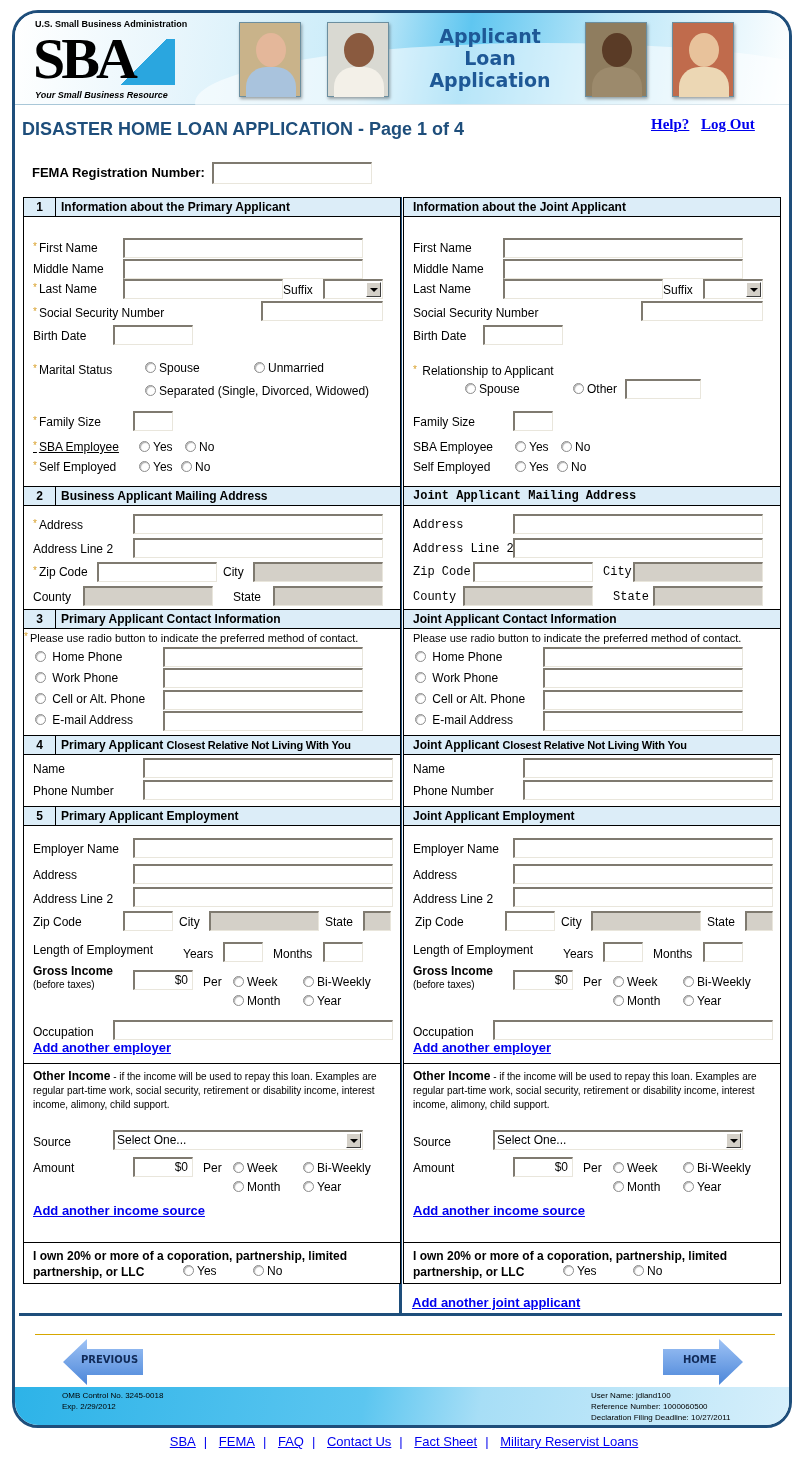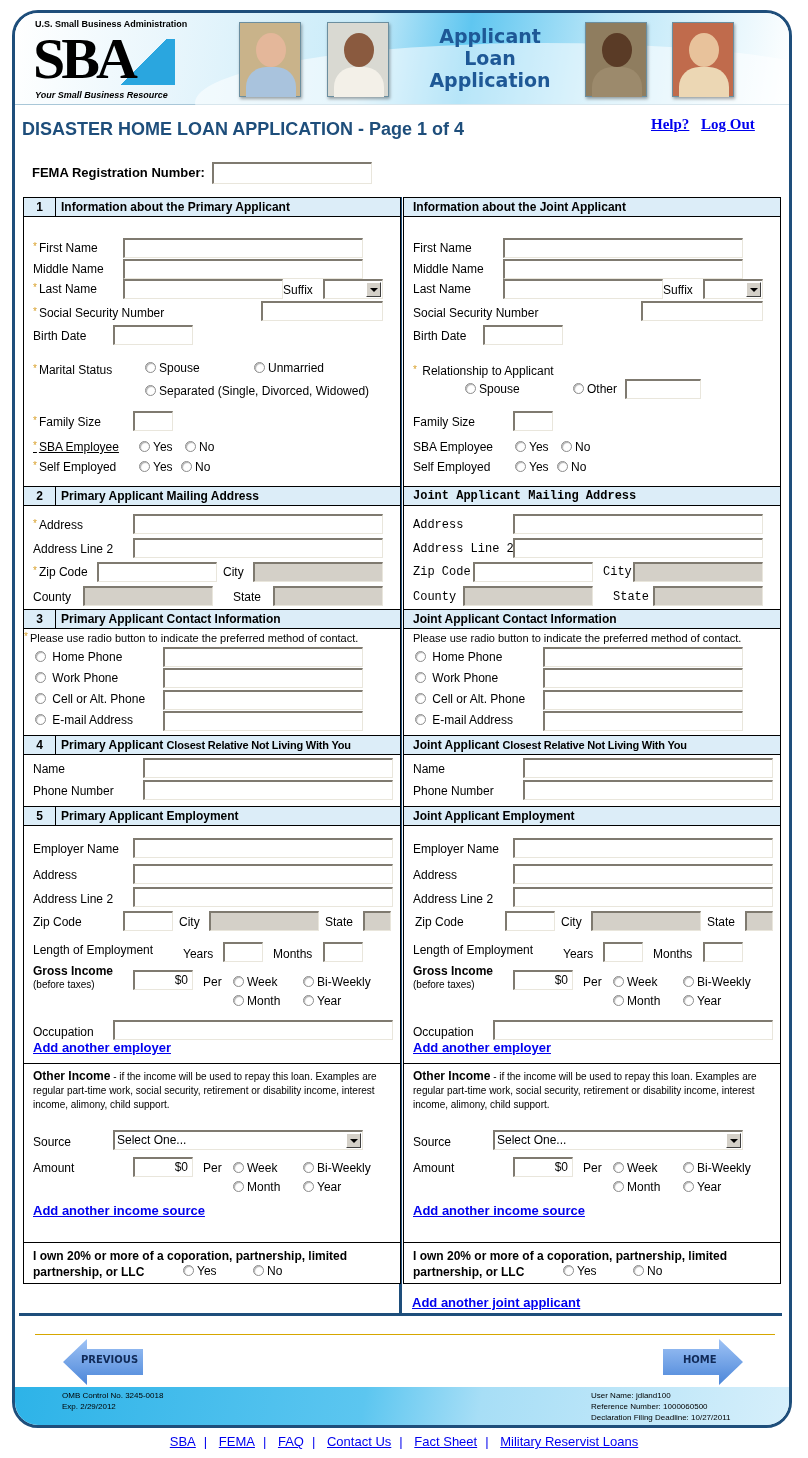--- a/index.html
+++ b/index.html
@@ -159,21 +159,21 @@
       <div class="rad" style="left:115px;top:242px;"><span class="radio"></span><span>Yes</span></div>
       <div class="rad" style="left:161px;top:242px;"><span class="radio"></span><span>No</span></div>
       <div class="lbl" style="left:9px;top:262px;"><span class="req">*</span><span>Self Employed</span></div>
       <div class="rad" style="left:115px;top:262px;"><span class="radio"></span><span>Yes</span></div>
       <div class="rad" style="left:157px;top:262px;"><span class="radio"></span><span>No</span></div>
     </div>
 
     <div class="sec" style="top:289px;height:124px;">
       <div class="sec-h">
         <span class="num">2</span>
-        <span class="ttl">Primary Applicant Mailing Address</span>
+        <span class="ttl">Business Applicant Mailing Address</span>
       </div>
       <div class="lbl" style="left:9px;top:31px;"><span class="req">*</span><span>Address</span></div>
       <div class="inp" style="left:109px;top:27px;width:250px;"></div>
       <div class="lbl" style="left:9px;top:55px;">Address Line 2</div>
       <div class="inp" style="left:109px;top:51px;width:250px;"></div>
       <div class="lbl" style="left:9px;top:78px;"><span class="req">*</span><span>Zip Code</span></div>
       <div class="inp" style="left:73px;top:75px;width:120px;"></div>
       <div class="lbl" style="left:199px;top:78px;">City</div>
       <div class="inp gray" style="left:229px;top:75px;width:130px;"></div>
       <div class="lbl" style="left:9px;top:103px;">County</div>

